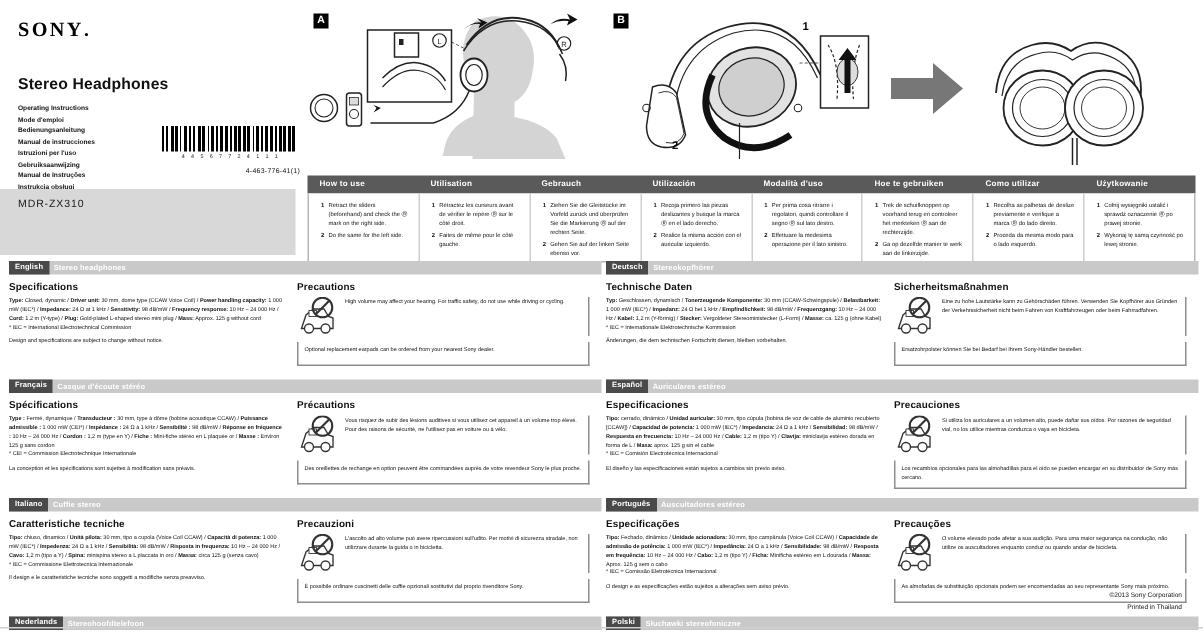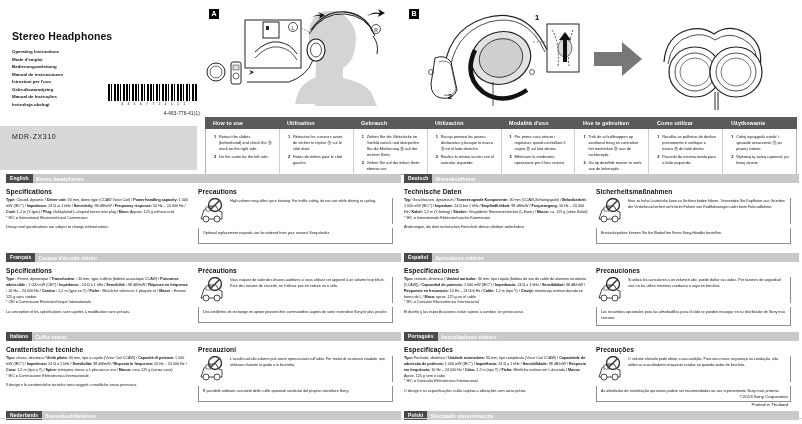--- a/index.html
+++ b/index.html
@@ -119,20 +119,23 @@
   .footer { position:absolute; right:14px; bottom:16px; text-align:right; }
   .footer div { font-size:4.4px; line-height:1.7; color:#111; }
   .bottom-rule { position:absolute; left:0; bottom:5px; width:802px; height:1px; background:#d0d0d0; }
 </style>
 </head>
 <body>
 
 <div class="top-zone">
 
   <div class="cover">
+    <div class="sony-logo">
+      <span>SONY</span><span class="dot">.</span>
+    </div>
     <div class="cover-title">Stereo Headphones</div>
     <div class="langlist">
       <div>Operating Instructions</div>
       <div>Mode d'emploi</div>
       <div>Bedienungsanleitung</div>
       <div>Manual de instrucciones</div>
       <div>Istruzioni per l'uso</div>
       <div>Gebruiksaanwijzing</div>
       <div>Manual de Instruções</div>
       <div>Instrukcja obsługi</div>

